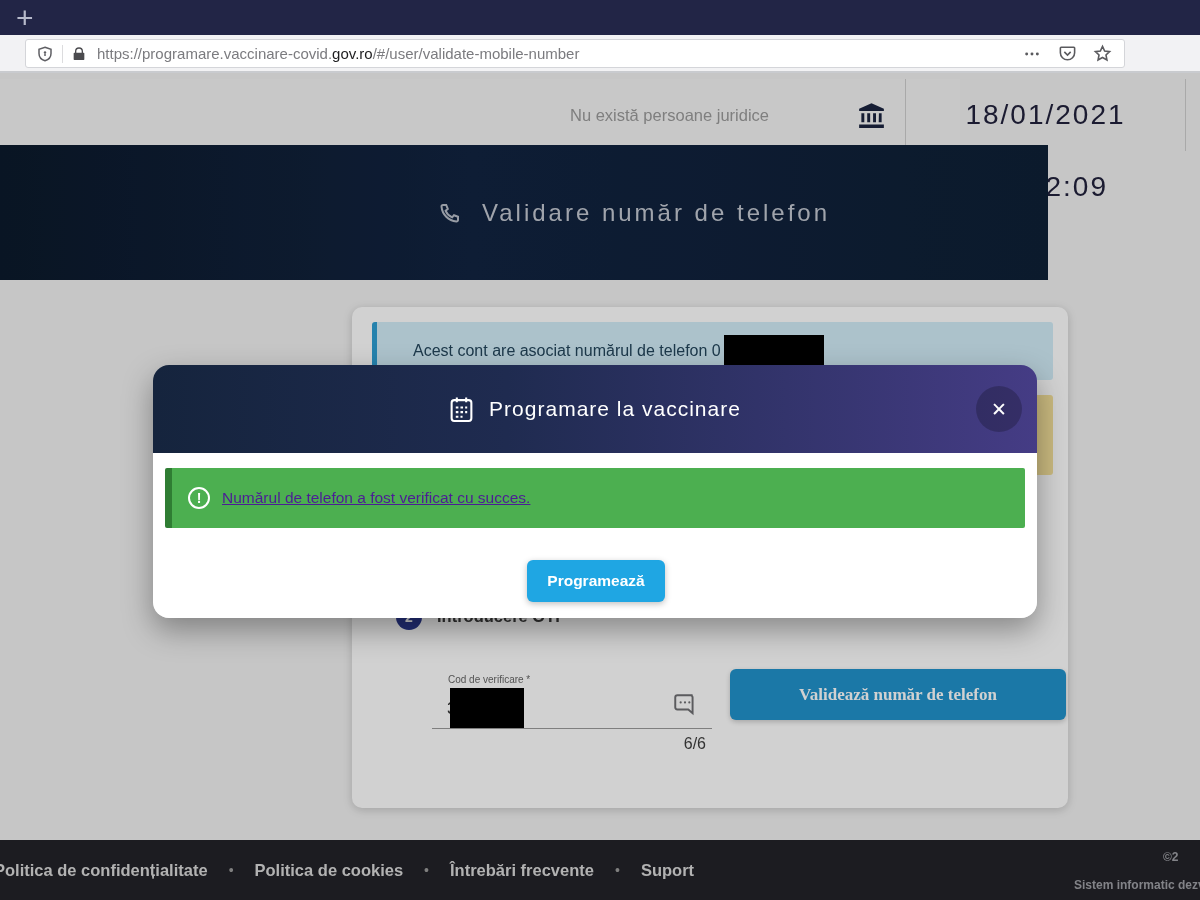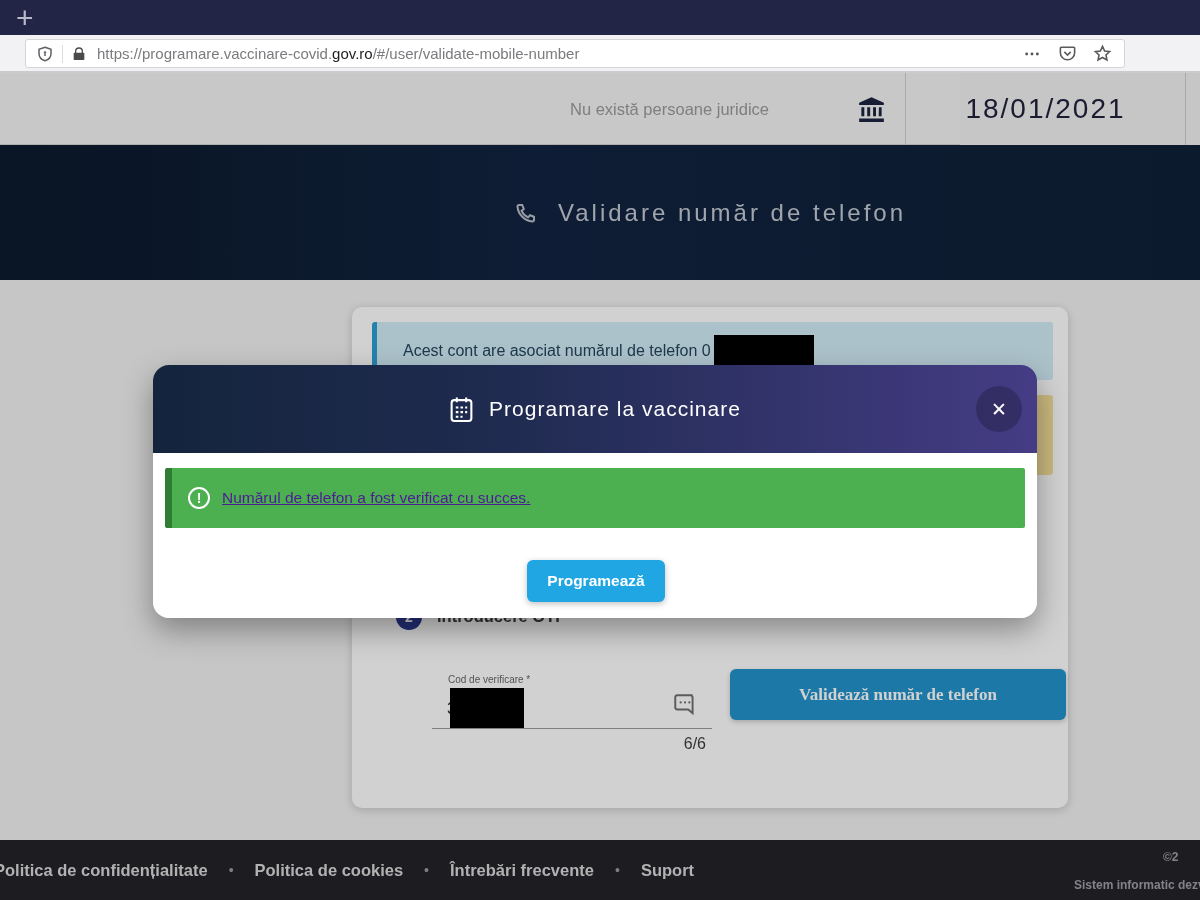--- a/index.html
+++ b/index.html
@@ -12,32 +12,32 @@
   .toolbar{ position:absolute; top:35px; left:0; width:1200px; height:38px; background:#f2f2f4; border-bottom:2px solid #c9cbcf;padding-left:14px;}
   .urlbar{ position:absolute; left:25px; top:4px; width:1100px; height:29px; background:#fff; border:1px solid #d4d5d9; border-radius:3px; display:flex; align-items:center; }
   .urlbar .sep{ width:1px; height:18px; background:#dcdcde; margin:0 8px; }
   .url-text{ flex:1; font-size:15px; color:#7b7b7f; white-space:nowrap; overflow:hidden; }
   .url-text .domain{ color:#1d1d1f; }
   .chrome-icon{ flex:none; display:flex; align-items:center; justify-content:center; cursor:pointer; }
 
   
   .viewport{ position:absolute; top:73px; left:0; width:1200px; height:827px; background:#f2f2f2; overflow:hidden; }
 
-  .site-header{ position:absolute; top:0; left:0; width:960px; height:72px; background:#f4f4f4; border-bottom:1px solid #d5d5d5; }
+  .site-header{ position:absolute; top:6px; left:0; width:960px; height:72px; background:#f4f4f4; border-bottom:1px solid #d5d5d5; }
   .juridic-text{ position:absolute; left:570px; top:0; height:72px; line-height:72px; color:#9b9b9b; font-size:16.5px; }
   .bank-ic{ position:absolute; left:858px; top:24px; }
   .hdr-divider{ position:absolute; top:0; width:1px; height:72px; background:#cfcfcf; }
   .hdr-datetime{ position:absolute; left:906px; width:279px; top:0; height:72px; line-height:72px; text-align:center; font-size:28px; letter-spacing:2px; color:#22223c; }
 
-  .hero{ position:absolute; top:72px; left:0; width:1200px; height:135px; background:linear-gradient(90deg,#0c1a2c 0%,#122441 45%,#0e2036 100%); }
+  .hero{ position:absolute; top:72px; left:0; width:1048px; height:135px; background:linear-gradient(90deg,#0c1a2c 0%,#122441 45%,#0e2036 100%); }
   .hero-inner{ position:absolute; left:220px; right:0; top:0; height:100%; display:flex; align-items:center; justify-content:center; gap:20px; }
   .hero-title{ color:#c4c9d2; font-size:24px; letter-spacing:3px; }
 
   .main-card{ position:absolute; left:352px; top:234px; width:716px; height:501px; background:#ffffff; border-radius:10px; box-shadow:0 2px 10px rgba(0,0,0,.18); }
-  .info-alert{ position:absolute; left:20px; top:15px; width:681px; height:58px; background:#d2edf8; border-left:5px solid #2e9fd4; border-radius:3px; display:flex; align-items:center; padding-left:26px; }
+  .info-alert{ position:absolute; left:20px; top:15px; width:681px; height:58px; background:#d2edf8; border-left:5px solid #2e9fd4; border-radius:3px; display:flex; align-items:center; padding-left:36px; }
   .info-alert-text{ font-size:16px; color:#24465c; }
   .redact{ background:#000; display:inline-block; }
   .redact-phone{ width:100px; height:33px; margin-left:3px; }
   .warn-alert{ position:absolute; left:20px; top:88px; width:681px; height:80px; background:#f6e29b; border-radius:3px; }
   .step-circle{ position:absolute; left:44px; top:297px; width:26px; height:26px; border-radius:50%; background:#2b3990; color:#fff; font-size:14px; font-weight:bold; display:flex; align-items:center; justify-content:center; }
   .step-label{ position:absolute; left:85px; top:300px; font-size:16.5px; font-weight:bold; color:#3c3c3c; }
   .otp-label{ position:absolute; left:96px; top:367px; font-size:10px; color:#666; }
   .otp-value{ position:absolute; left:95px; top:392px; font-size:17px; color:#333; }
   .redact-otp{ position:absolute; left:98px; top:381px; width:74px; height:40px; background:#000; }
   .sms-ic{ position:absolute; left:320px; top:384px; }

